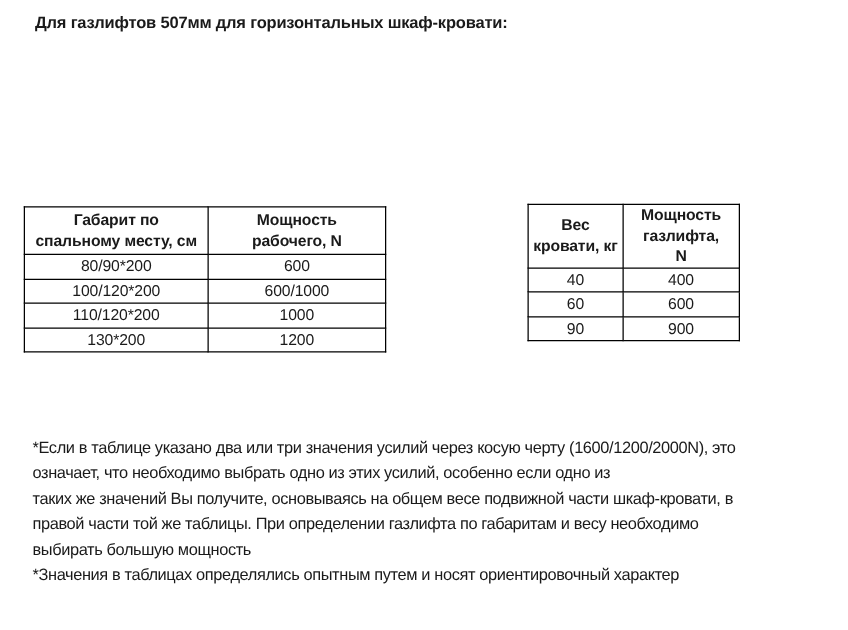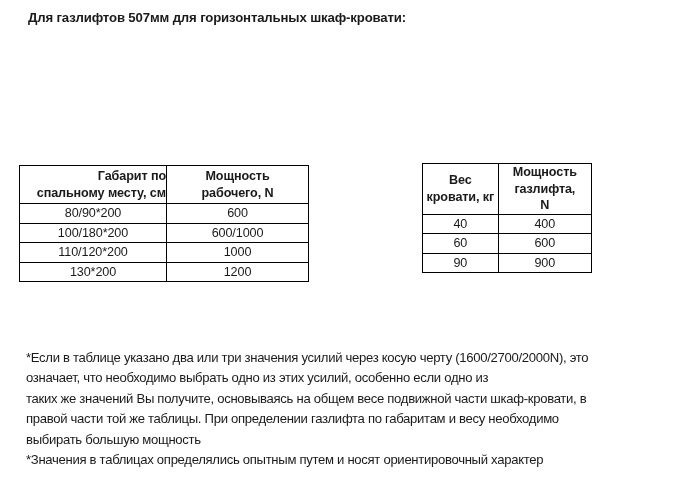--- a/index.html
+++ b/index.html
@@ -68,21 +68,21 @@
   .data-table th {
     font-weight: bold;
     line-height: 16.5px;
   }
 
   
   #table-sizes {
     left: 19px;
     top: 165px;
   }
-  #table-sizes th.col-a { width: 146px; height: 37px; text-align: right; }
+  #table-sizes th.col-a { width: 146px; height: 37px; }
   #table-sizes th.col-b { width: 141px; height: 37px; }
   #table-sizes td { height: 18.5px; }
 
   
   #table-weights {
     left: 385px;
     top: 163px;
     margin-left: 37px;
   }
   #table-weights th.col-a { width: 120px; height: 37px; }
@@ -124,21 +124,21 @@
           <span>рабочего, N</span>
         </th>
       </tr>
     </thead>
     <tbody>
       <tr>
         <td>80/90*200</td>
         <td>600</td>
       </tr>
       <tr>
-        <td>100/180*200</td>
+        <td>100/120*200</td>
         <td>600/1000</td>
       </tr>
       <tr>
         <td>110/120*200</td>
         <td>1000</td>
       </tr>
       <tr>
         <td>130*200</td>
         <td>1200</td>
       </tr>
@@ -167,21 +167,21 @@
         <td>600</td>
       </tr>
       <tr>
         <td>90</td>
         <td>900</td>
       </tr>
     </tbody>
   </table>
 
   <div class="footnote" id="footnote-one">
-    <span class="ln">*Если в таблице указано два или три значения усилий через косую черту (1600/2700/2000N),  это</span>
+    <span class="ln">*Если в таблице указано два или три значения усилий через косую черту (1600/1200/2000N),  это</span>
     <span class="ln">означает, что необходимо выбрать одно из этих усилий, особенно если одно из</span>
     <span class="ln">таких же значений Вы получите, основываясь на общем весе подвижной части шкаф-кровати, в</span>
     <span class="ln">правой части той же таблицы. При определении газлифта по габаритам и весу необходимо</span>
     <span class="ln">выбирать большую мощность</span>
   </div>
 
   <div class="footnote" id="footnote-two">
     <span class="ln">*Значения в таблицах определялись опытным путем и носят ориентировочный характер</span>
   </div>
 

